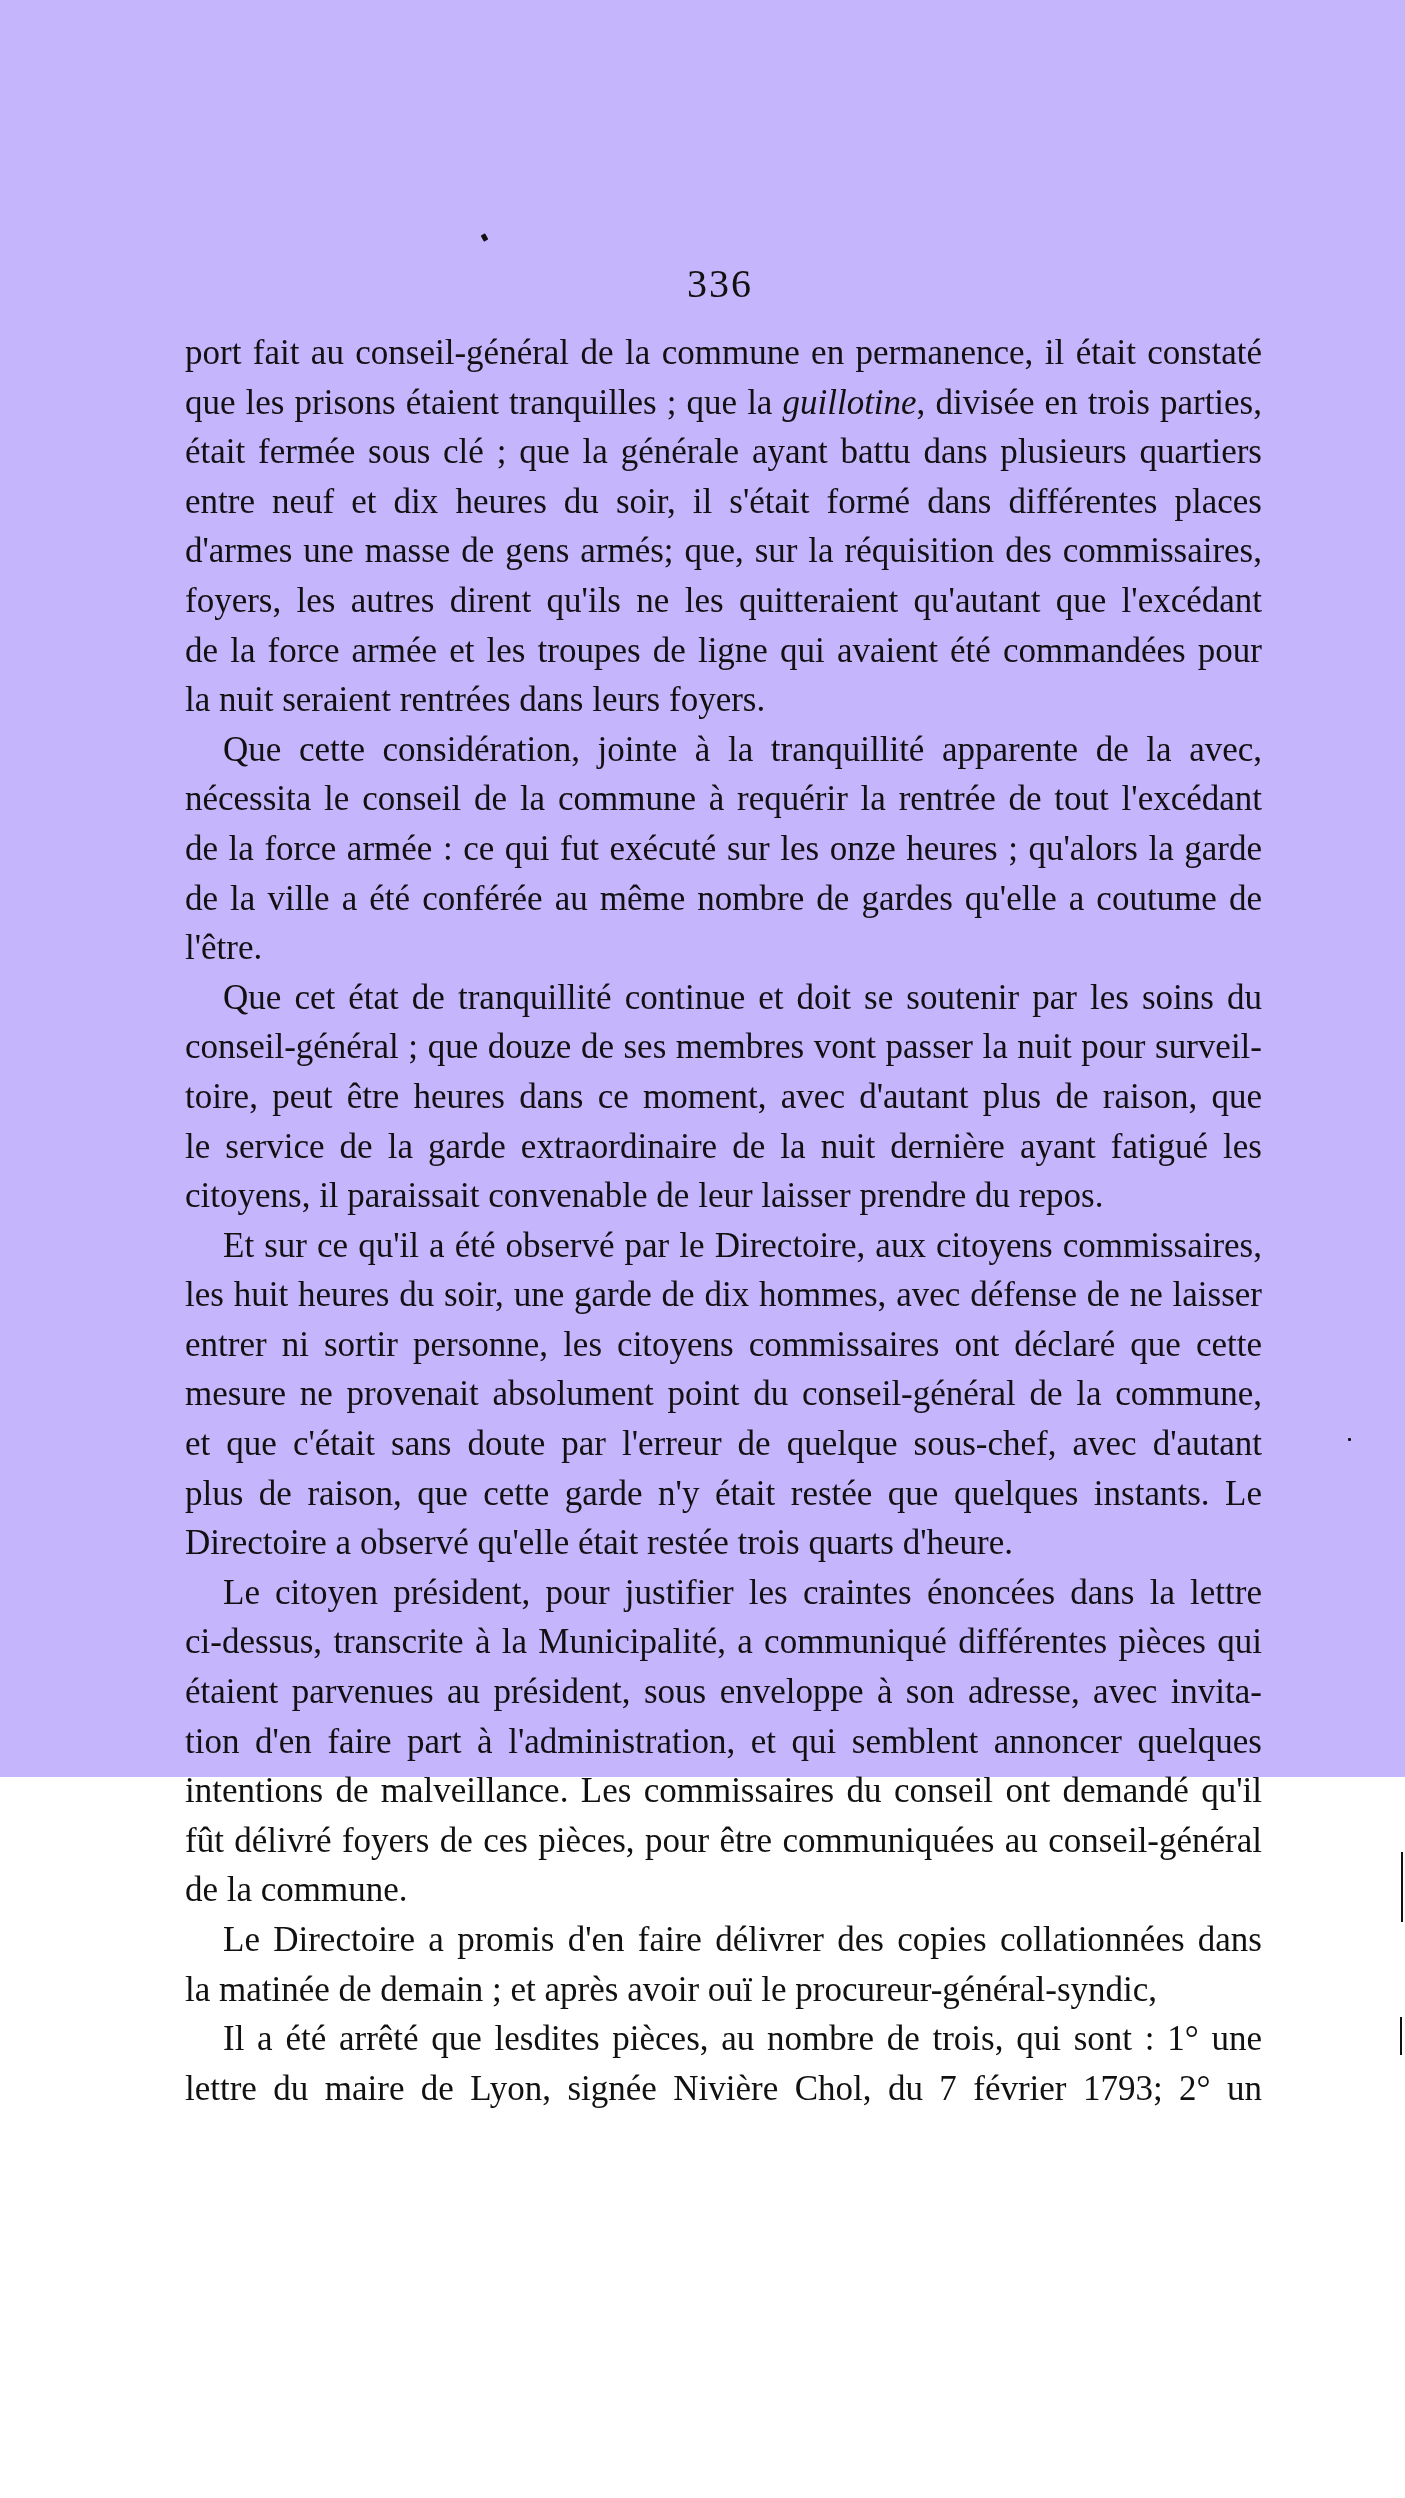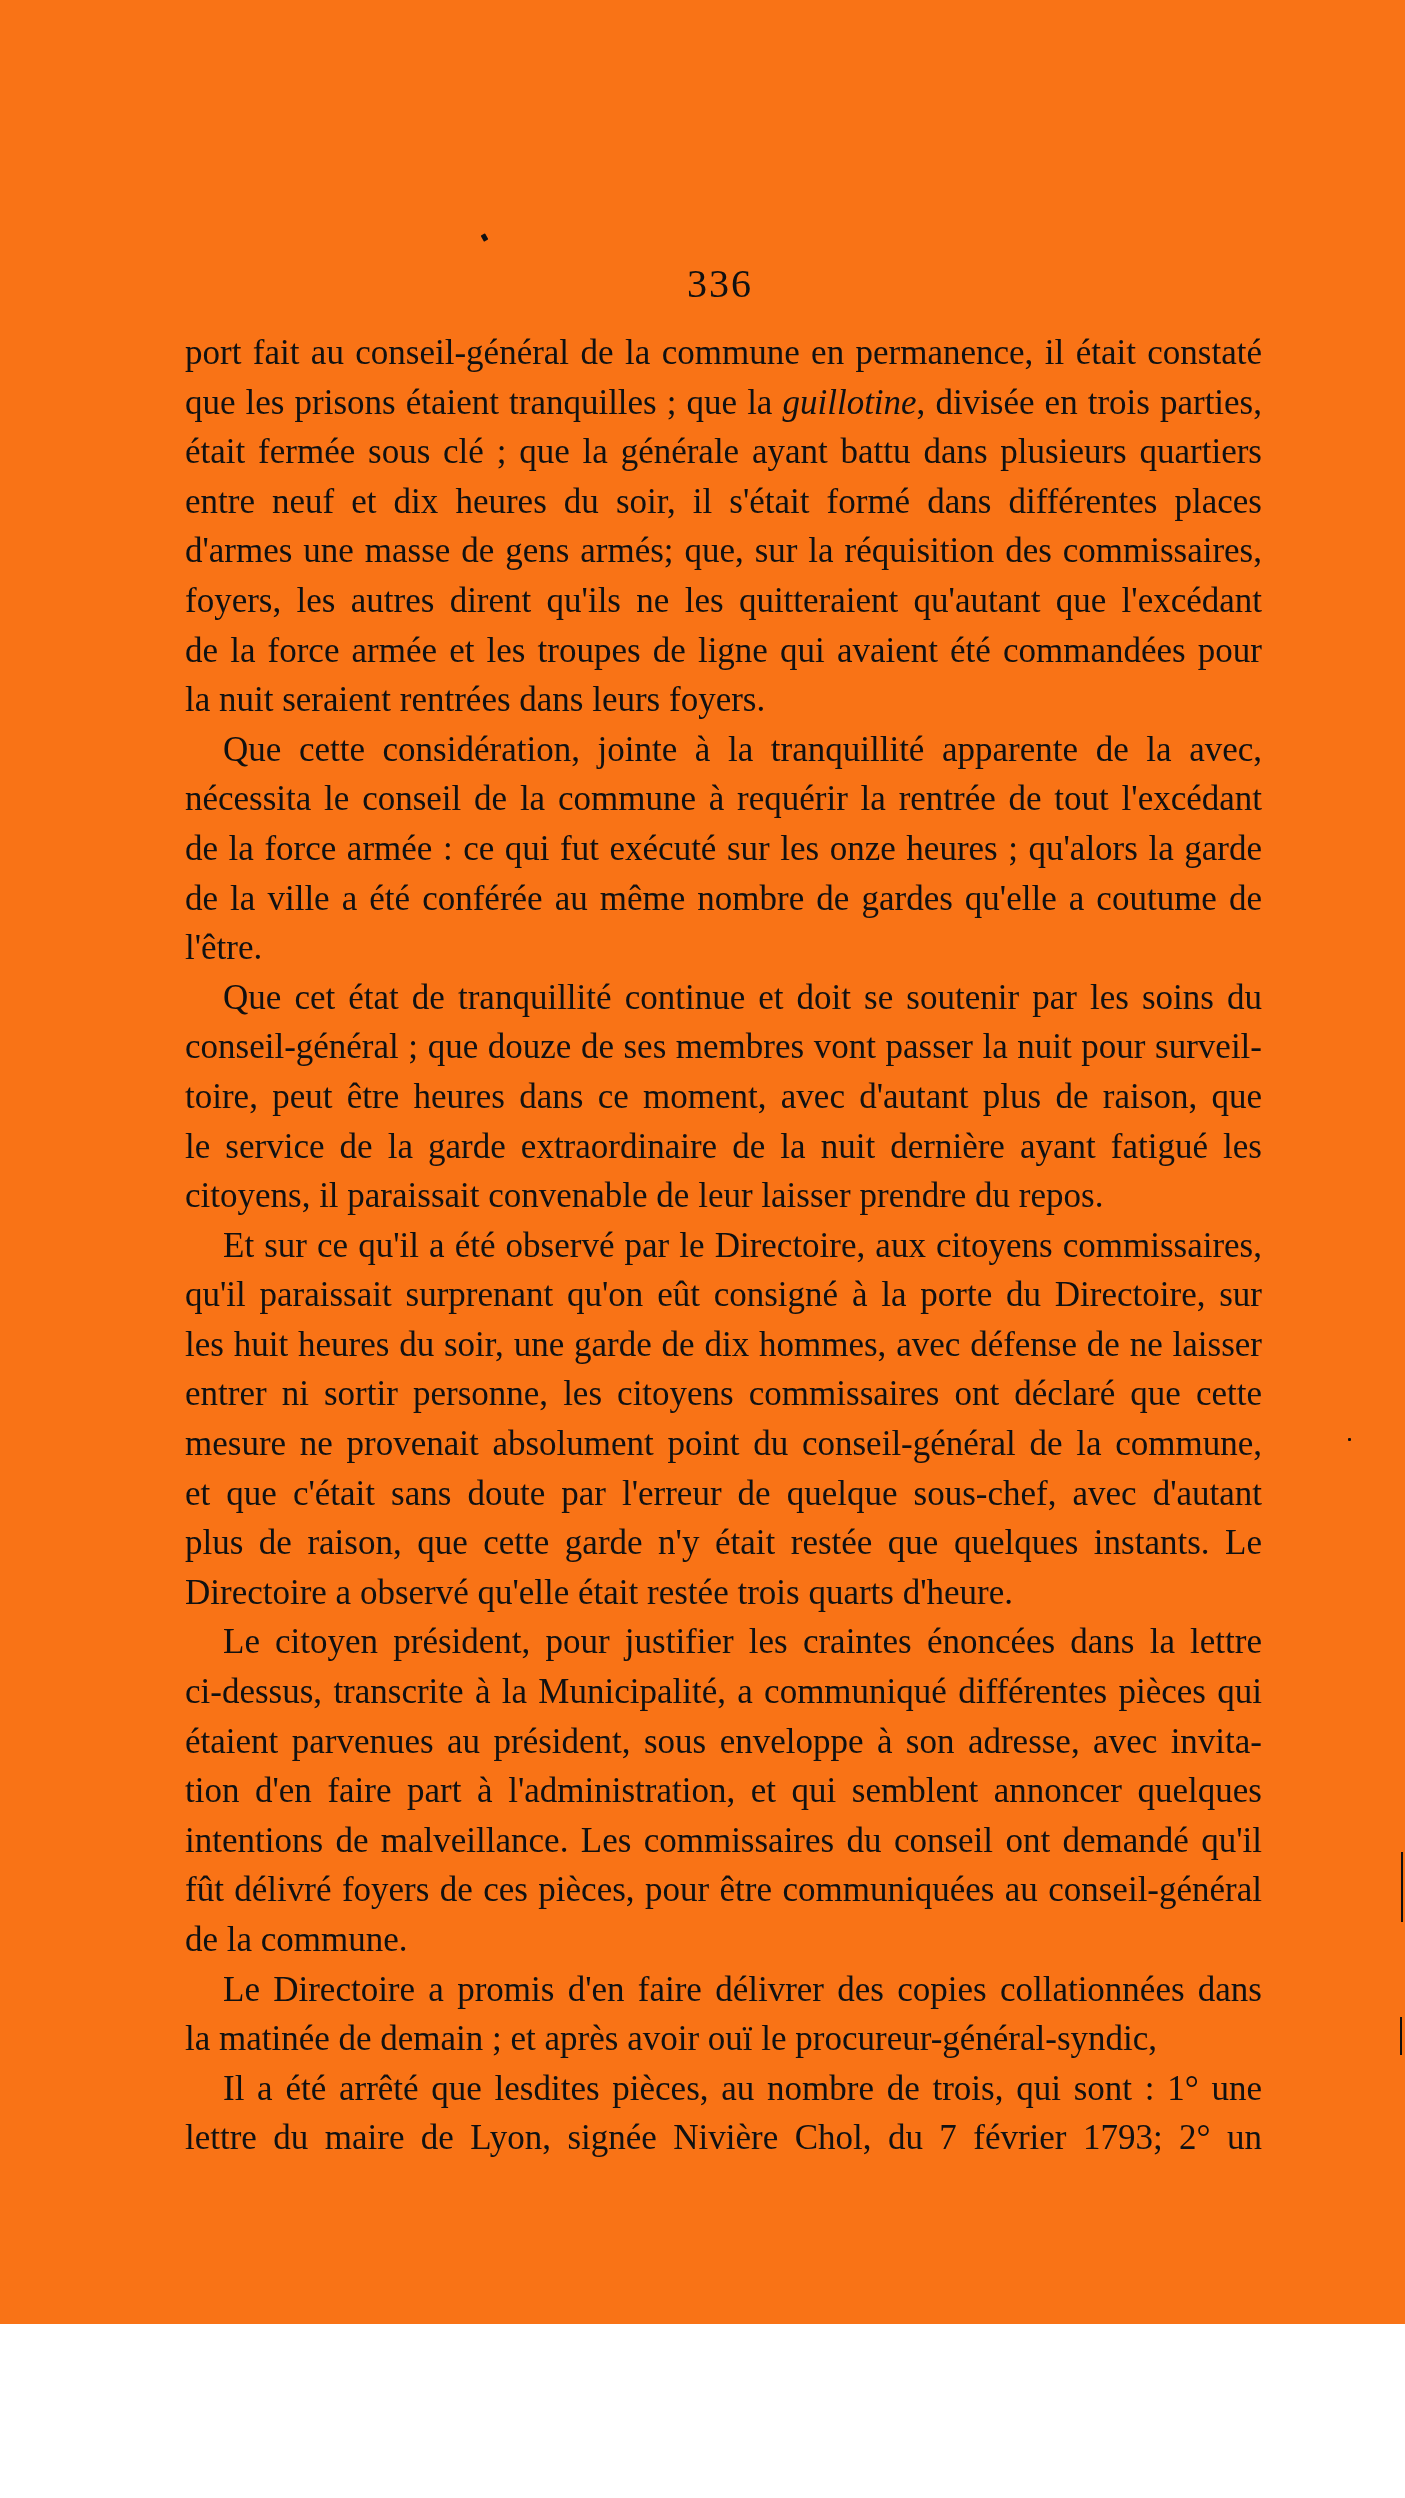--- a/index.html
+++ b/index.html
@@ -12,22 +12,22 @@
       height: 2498px;
       position: relative;
       overflow: hidden;
       color: #111111;
       font-family: "Liberation Serif", "DejaVu Serif", serif;
     }
     .page {
       position: absolute;
       left: 0; top: 0;
       width: 1405px;
-      height: 2324px;
-      background: #f97316;
+      height: 1777px;
+      background: #c4b5fd;
     }
     .page-number {
       position: absolute;
       left: 680px;
       top: 262px;
       width: 80px;
       text-align: center;
       font-size: 40px;
       line-height: 44px;
       letter-spacing: 2px;
@@ -112,21 +112,20 @@
       </div>
       <div>
         <div class="line indent"><span class="inner">Que cet état de tranquillité continue et doit se soutenir par les soins du</span></div>
         <div class="line"><span class="inner">conseil-général ; que douze de ses membres vont passer la nuit pour surveil-</span></div>
         <div class="line"><span class="inner">toire, peut être heures dans ce moment, avec d'autant plus de raison, que</span></div>
         <div class="line"><span class="inner">le service de la garde extraordinaire de la nuit dernière ayant fatigué les</span></div>
         <div class="line last"><span class="inner">citoyens, il paraissait convenable de leur laisser prendre du repos.</span></div>
       </div>
       <div>
         <div class="line indent"><span class="inner">Et sur ce qu'il a été observé par le Directoire, aux citoyens commissaires,</span></div>
-        <div class="line"><span class="inner">qu'il paraissait surprenant qu'on eût consigné à la porte du Directoire, sur</span></div>
         <div class="line"><span class="inner">les huit heures du soir, une garde de dix hommes, avec défense de ne laisser</span></div>
         <div class="line"><span class="inner">entrer ni sortir personne, les citoyens commissaires ont déclaré que cette</span></div>
         <div class="line"><span class="inner">mesure ne provenait absolument point du conseil-général de la commune,</span></div>
         <div class="line"><span class="inner">et que c'était sans doute par l'erreur de quelque sous-chef, avec d'autant</span></div>
         <div class="line"><span class="inner">plus de raison, que cette garde n'y était restée que quelques instants. Le</span></div>
         <div class="line last"><span class="inner">Directoire a observé qu'elle était restée trois quarts d'heure.</span></div>
       </div>
       <div>
         <div class="line indent"><span class="inner">Le citoyen président, pour justifier les craintes énoncées dans la lettre</span></div>
         <div class="line"><span class="inner">ci-dessus, transcrite à la Municipalité, a communiqué différentes pièces qui</span></div>

